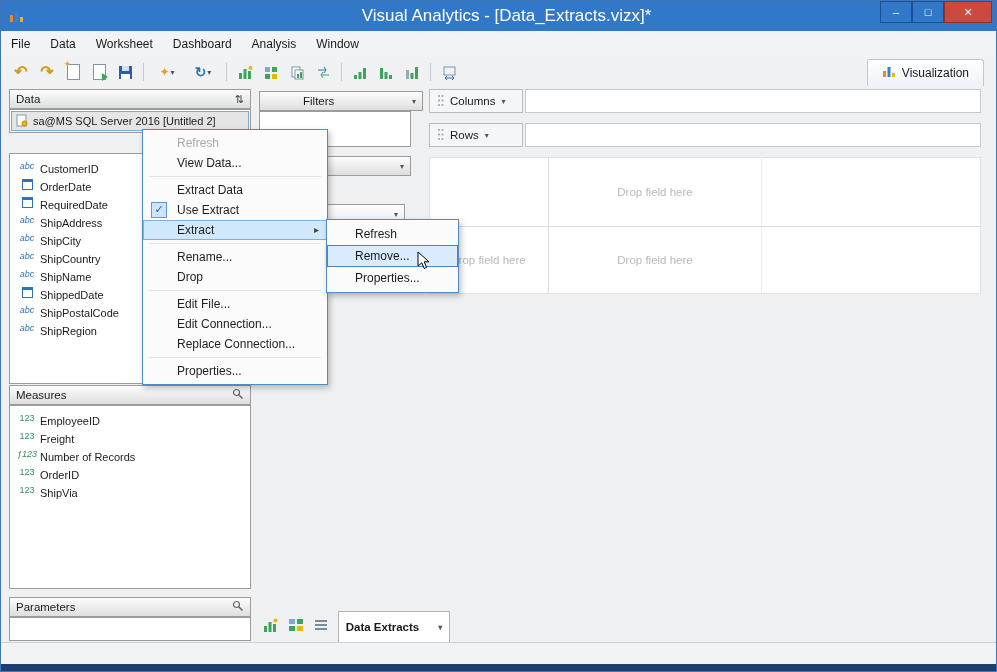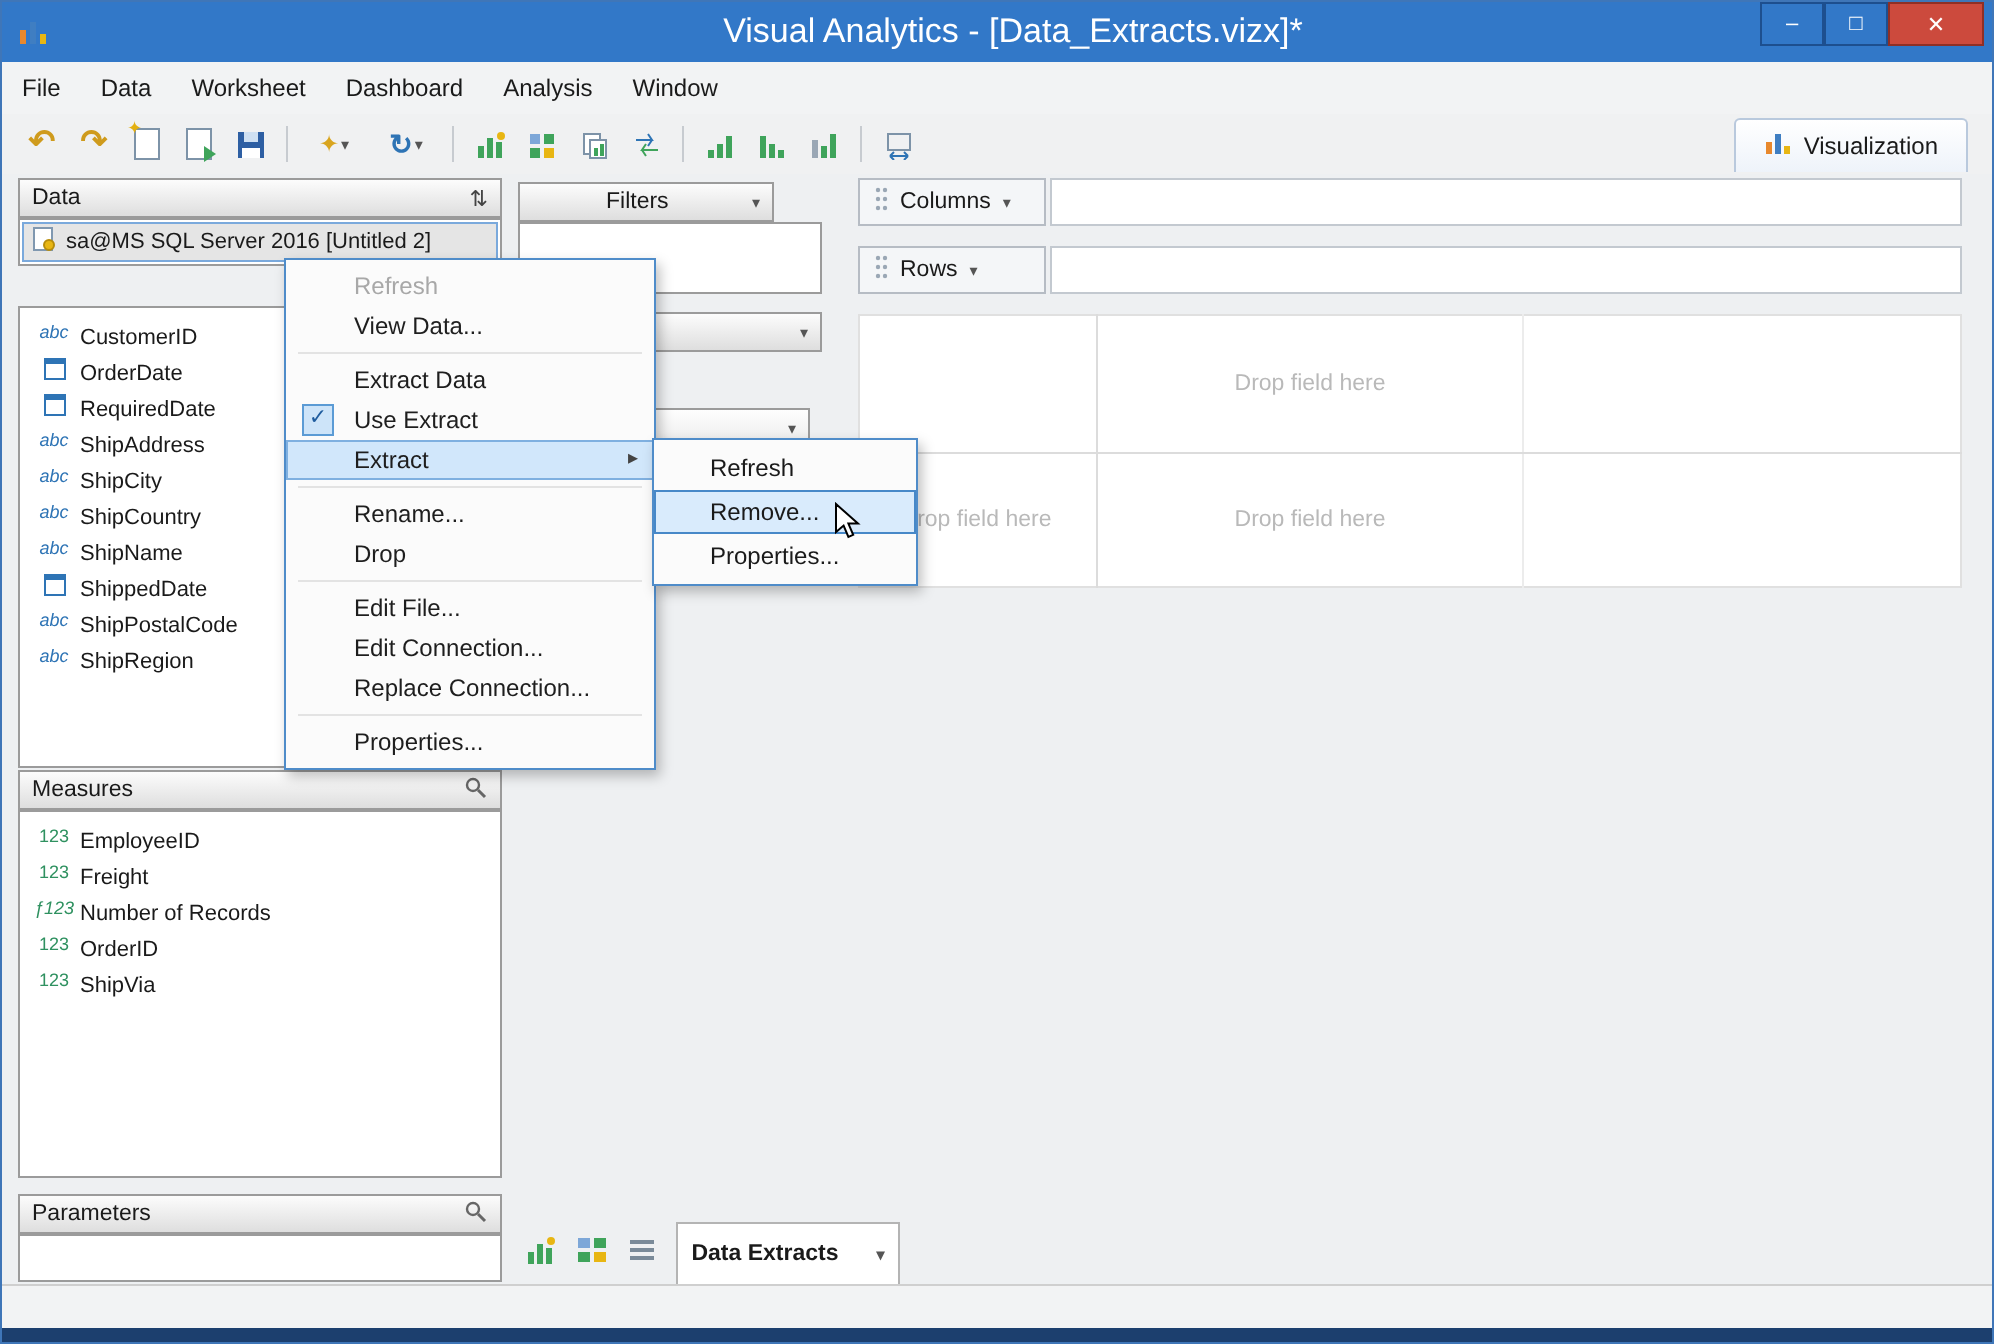--- a/index.html
+++ b/index.html
@@ -314,21 +314,21 @@
 
   <div class="abs phdr" style="left:8px;top:596px;width:242px;height:20px;">
     <span>Parameters</span>
     <span><svg width="12" height="12">
           <circle cx="4.5" cy="4.5" r="3" fill="none" stroke="#666" stroke-width="1.2"></circle>
           <line x1="7" y1="7" x2="10.5" y2="10.5" stroke="#666" stroke-width="1.5"></line>
         </svg></span>
   </div>
   <div class="abs lbox" style="left:8px;top:616px;width:242px;height:24px;"></div>
 
-  <div class="abs phdr" style="left:258px;top:90px;width:128px;height:20px;padding-left:43px;">
+  <div class="abs phdr" style="left:258px;top:90px;width:164px;height:20px;padding-left:43px;">
     <span>Filters</span>
     <span class="dd">▾</span>
   </div>
   <div class="abs lbox" style="left:258px;top:110px;width:152px;height:36px;"></div>
 
   <div class="abs phdr" style="left:258px;top:155px;width:152px;height:20px;">
     <span>Properties</span>
     <span class="dd">▾</span>
   </div>
   <div class="abs sel" style="left:264px;top:203px;width:140px;height:20px;">

